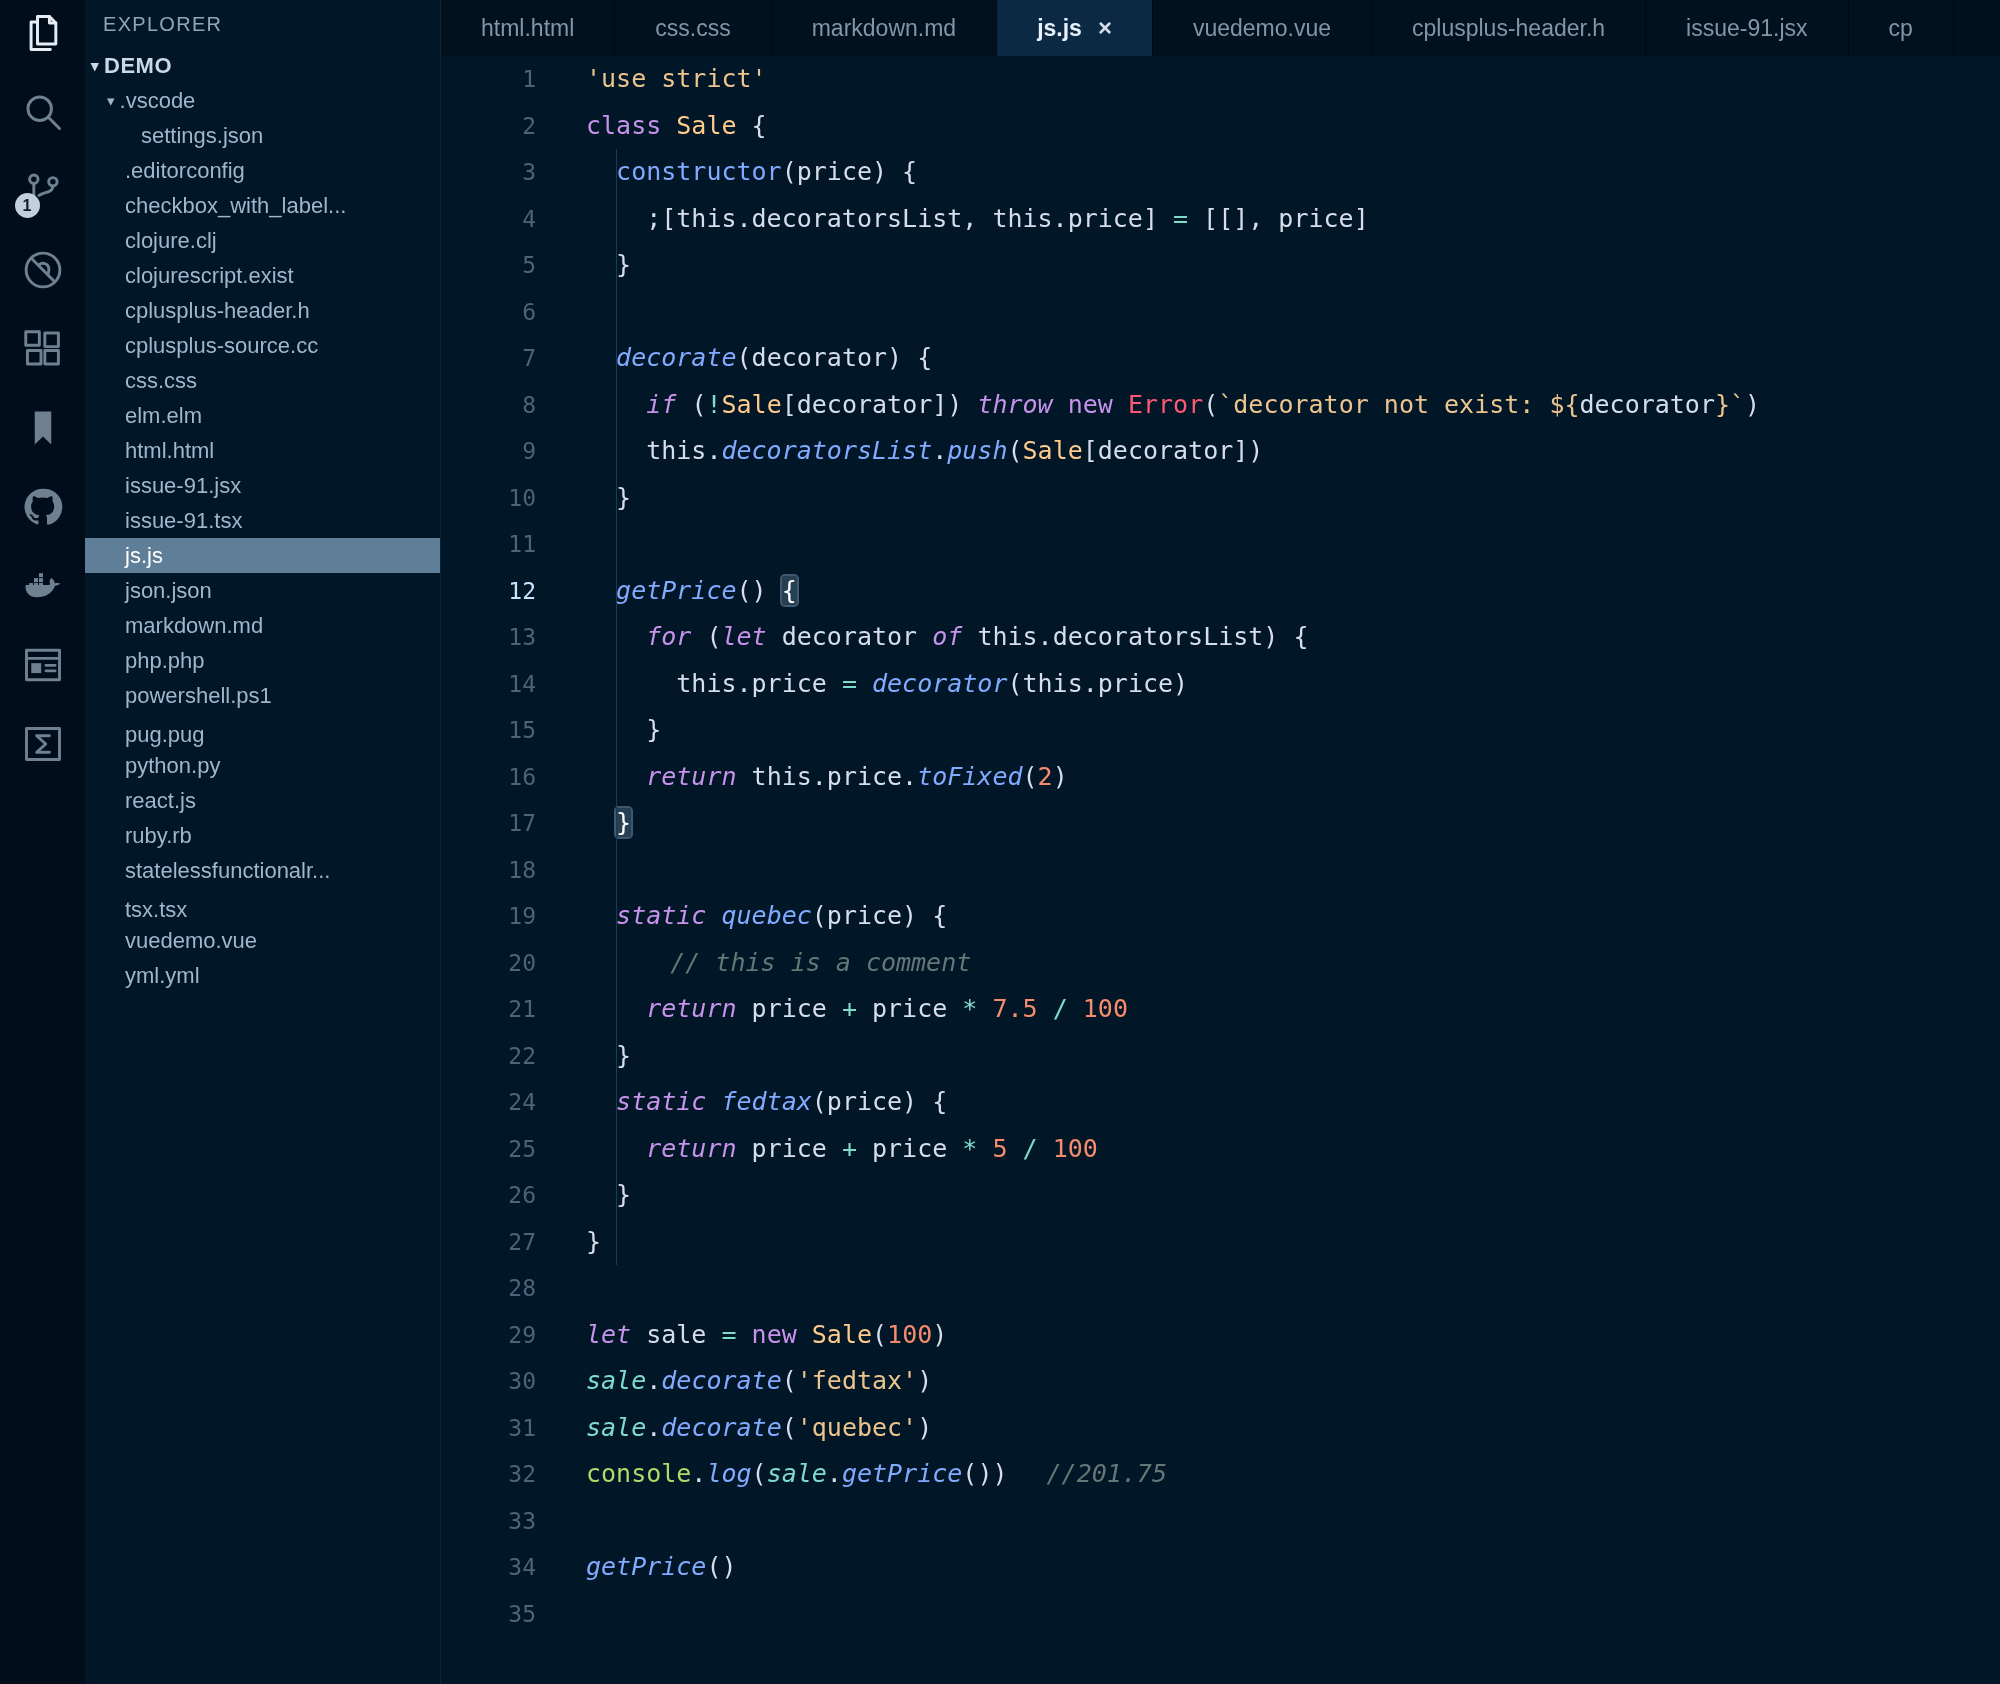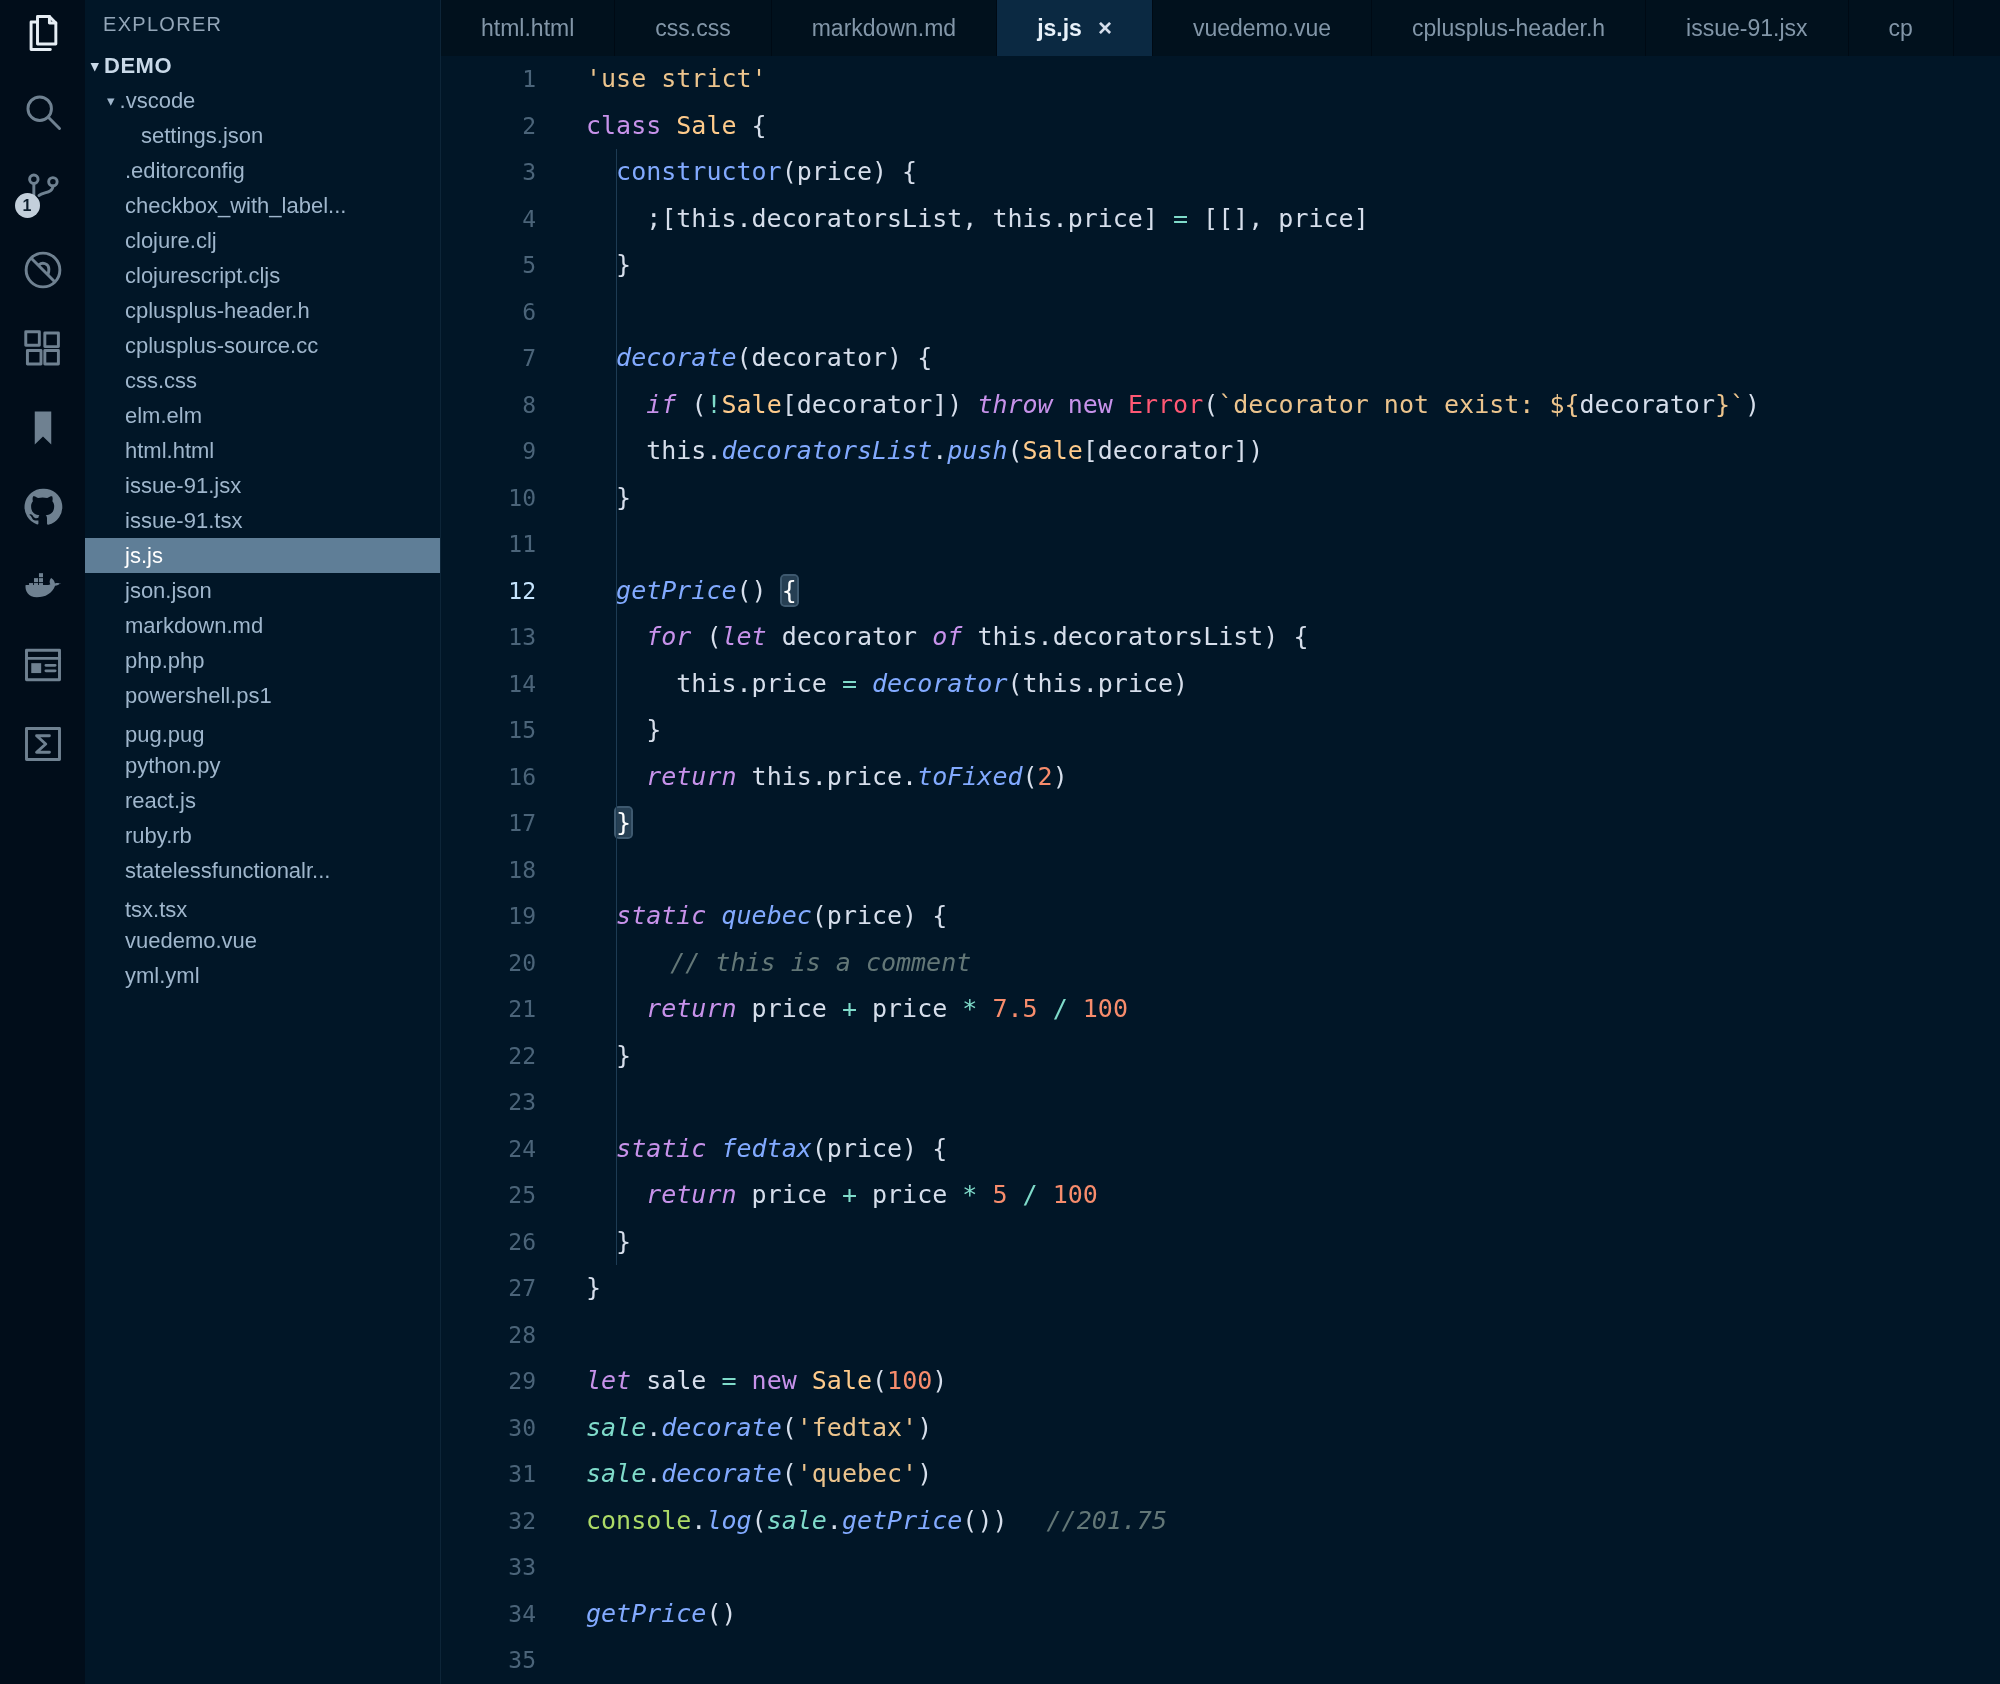--- a/index.html
+++ b/index.html
@@ -161,21 +161,21 @@
         <div class="row" style="padding-left: 40px;">
           <span>.editorconfig</span>
         </div>
         <div class="row" style="padding-left: 40px;">
           <span>checkbox_with_label...</span>
         </div>
         <div class="row" style="padding-left: 40px;">
           <span>clojure.clj</span>
         </div>
         <div class="row" style="padding-left: 40px;">
-          <span>clojurescript.cljs</span>
+          <span>clojurescript.exist</span>
         </div>
         <div class="row" style="padding-left: 40px;">
           <span>cplusplus-header.h</span>
         </div>
         <div class="row" style="padding-left: 40px;">
           <span>cplusplus-source.cc</span>
         </div>
         <div class="row" style="padding-left: 40px;">
           <span>css.css</span>
         </div>
@@ -278,21 +278,20 @@
         <div class="cl"><span class="ln">13</span><span class="lc"><span class="tk-pl">    </span><span class="tk-kw">for</span><span class="tk-pl"> (</span><span class="tk-kw">let</span><span class="tk-pl"> decorator </span><span class="tk-kw">of</span><span class="tk-pl"> this.decoratorsList) {</span></span></div>
         <div class="cl"><span class="ln">14</span><span class="lc"><span class="tk-pl">      this.price </span><span class="tk-op">=</span><span class="tk-pl"> </span><span class="tk-fn">decorator</span><span class="tk-pl">(this.price)</span></span></div>
         <div class="cl"><span class="ln">15</span><span class="lc"><span class="tk-pl">    }</span></span></div>
         <div class="cl"><span class="ln">16</span><span class="lc"><span class="tk-pl">    </span><span class="tk-kw">return</span><span class="tk-pl"> this.price.</span><span class="tk-fn">toFixed</span><span class="tk-pl">(</span><span class="tk-num">2</span><span class="tk-pl">)</span></span></div>
         <div class="cl"><span class="ln">17</span><span class="lc"><span class="tk-pl">  </span><span class="tk-hl">}</span></span></div>
         <div class="cl"><span class="ln">18</span><span class="lc"></span></div>
         <div class="cl"><span class="ln">19</span><span class="lc"><span class="tk-pl">  </span><span class="tk-kw">static</span><span class="tk-pl"> </span><span class="tk-fn">quebec</span><span class="tk-pl">(price) {</span></span></div>
         <div class="cl"><span class="ln">20</span><span class="lc"><span class="tk-pl">    </span><span class="tk-cmt">// this is a comment</span></span></div>
         <div class="cl"><span class="ln">21</span><span class="lc"><span class="tk-pl">    </span><span class="tk-kw">return</span><span class="tk-pl"> price </span><span class="tk-op">+</span><span class="tk-pl"> price </span><span class="tk-op">*</span><span class="tk-pl"> </span><span class="tk-num">7.5</span><span class="tk-pl"> </span><span class="tk-op">/</span><span class="tk-pl"> </span><span class="tk-num">100</span></span></div>
         <div class="cl"><span class="ln">22</span><span class="lc"><span class="tk-pl">  }</span></span></div>
-        <div class="cl"><span class="ln">23</span><span class="lc"></span></div>
         <div class="cl"><span class="ln">24</span><span class="lc"><span class="tk-pl">  </span><span class="tk-kw">static</span><span class="tk-pl"> </span><span class="tk-fn">fedtax</span><span class="tk-pl">(price) {</span></span></div>
         <div class="cl"><span class="ln">25</span><span class="lc"><span class="tk-pl">    </span><span class="tk-kw">return</span><span class="tk-pl"> price </span><span class="tk-op">+</span><span class="tk-pl"> price </span><span class="tk-op">*</span><span class="tk-pl"> </span><span class="tk-num">5</span><span class="tk-pl"> </span><span class="tk-op">/</span><span class="tk-pl"> </span><span class="tk-num">100</span></span></div>
         <div class="cl"><span class="ln">26</span><span class="lc"><span class="tk-pl">  }</span></span></div>
         <div class="cl"><span class="ln">27</span><span class="lc"><span class="tk-pl">}</span></span></div>
         <div class="cl"><span class="ln">28</span><span class="lc"></span></div>
         <div class="cl"><span class="ln">29</span><span class="lc"><span class="tk-kw">let</span><span class="tk-pl"> sale </span><span class="tk-op">=</span><span class="tk-pl"> </span><span class="tk-kwu">new</span><span class="tk-pl"> </span><span class="tk-cls">Sale</span><span class="tk-pl">(</span><span class="tk-num">100</span><span class="tk-pl">)</span></span></div>
         <div class="cl"><span class="ln">30</span><span class="lc"><span class="tk-vr">sale</span><span class="tk-pl">.</span><span class="tk-fn">decorate</span><span class="tk-pl">(</span><span class="tk-str">'fedtax'</span><span class="tk-pl">)</span></span></div>
         <div class="cl"><span class="ln">31</span><span class="lc"><span class="tk-vr">sale</span><span class="tk-pl">.</span><span class="tk-fn">decorate</span><span class="tk-pl">(</span><span class="tk-str">'quebec'</span><span class="tk-pl">)</span></span></div>
         <div class="cl"><span class="ln">32</span><span class="lc"><span class="tk-grn">console</span><span class="tk-pl">.</span><span class="tk-fn">log</span><span class="tk-pl">(</span><span class="tk-vr">sale</span><span class="tk-pl">.</span><span class="tk-fn">getPrice</span><span class="tk-pl">()) </span><span class="tk-cmt">//201.75</span></span></div>
         <div class="cl"><span class="ln">33</span><span class="lc"></span></div>

